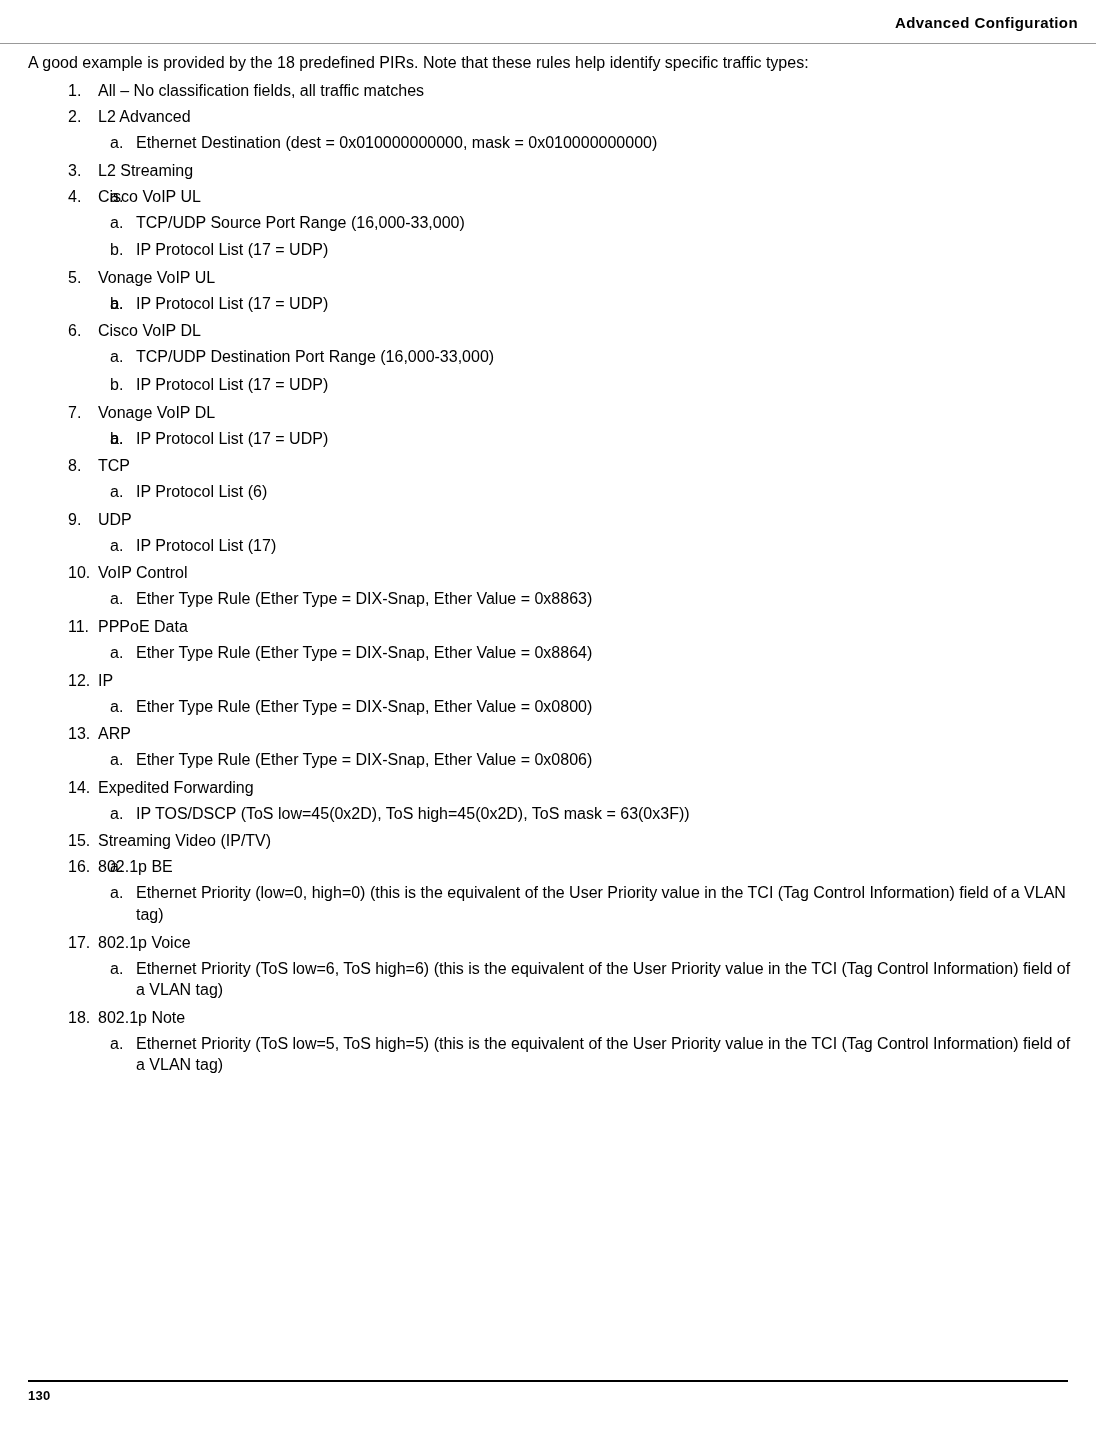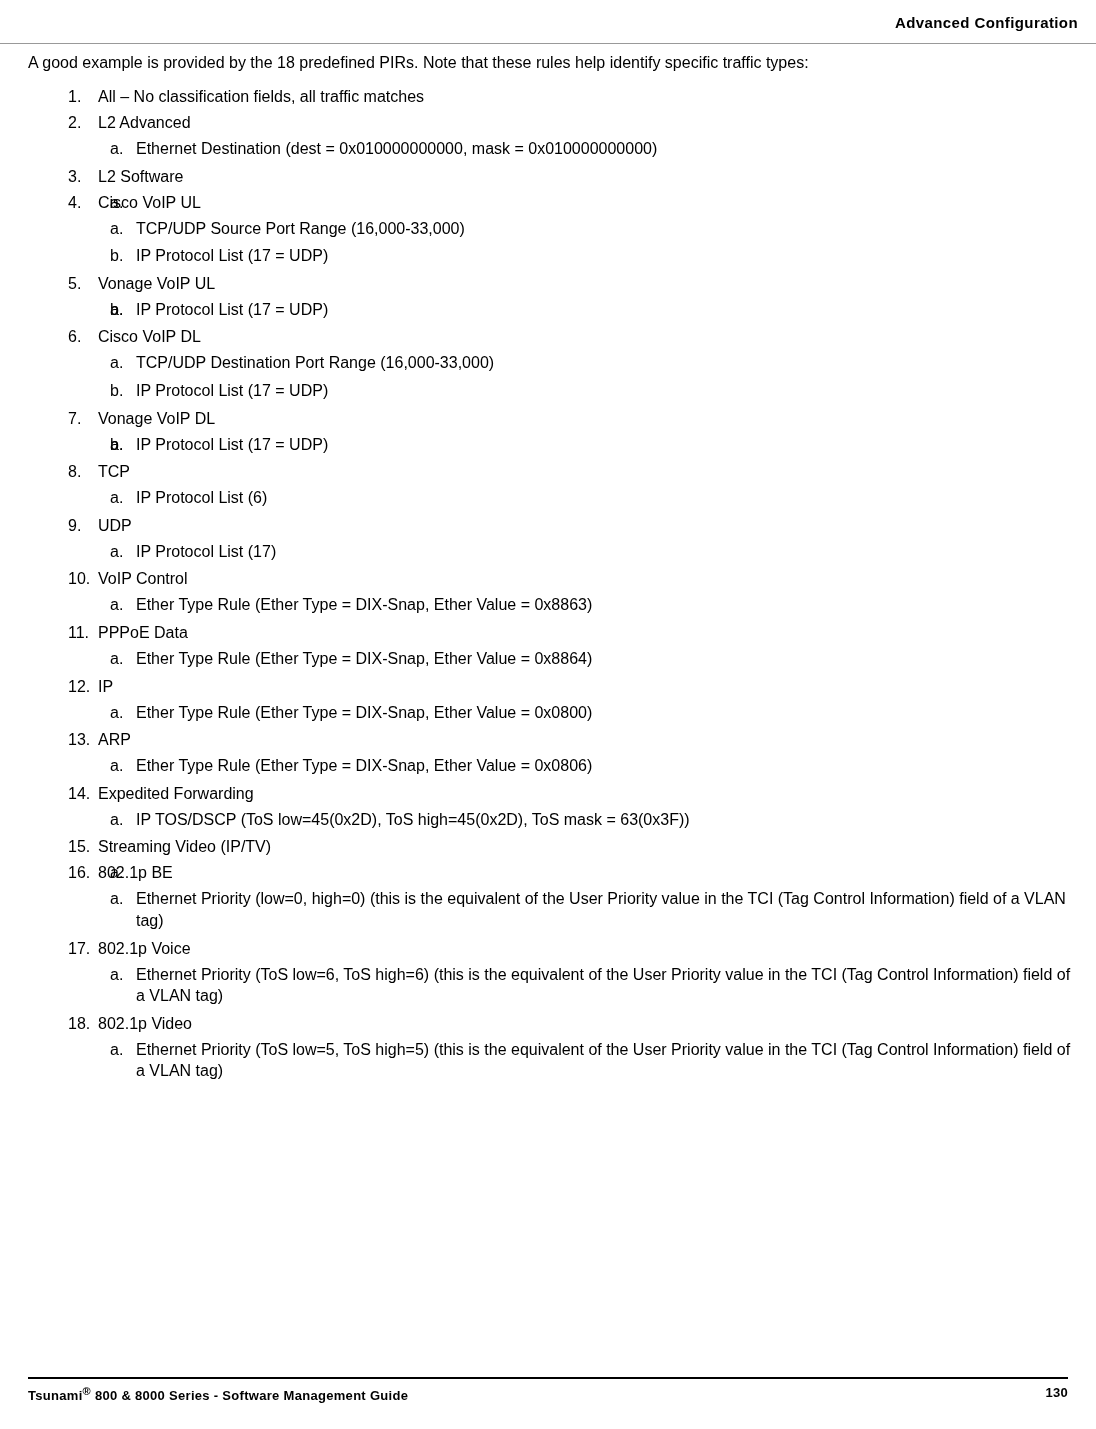--- a/index.html
+++ b/index.html
@@ -23,21 +23,21 @@
     .hr-top {
       border: none;
       border-top: 1px solid #999;
       margin: 12px 0 0 0;
       width: 100%;
     }
     .content {
       padding: 10px 20px 0 28px;
     }
     .intro {
-      margin-bottom: 16px;
+      margin-bottom: 10px;
       font-size: 16px;
     }
     ol.main-list {
       list-style: none;
       padding-left: 40px;
     }
     ol.main-list > li {
       position: relative;
       padding-left: 30px;
       margin-top: 8px;
@@ -96,21 +96,21 @@
 </div>
 <hr class="hr-top">
 
 <div class="content">
   <p class="intro">A good example is provided by the 18 predefined PIRs. Note that these rules help identify specific traffic types:</p>
   <ol class="main-list" id="rules-list">
       <li><span class="num">1.</span><span>All – No classification fields, all traffic matches</span></li>
       <li><span class="num">2.</span><span>L2 Advanced</span><ol class="sub-list">
           <li><span class="letter">a.</span><span>Ethernet Destination (dest = 0x010000000000, mask = 0x010000000000)</span></li>
         </ol></li>
-      <li><span class="num">3.</span><span>L2 Software</span><ol class="sub-list">
+      <li><span class="num">3.</span><span>L2 Streaming</span><ol class="sub-list">
           <li><span class="letter">a.</span></li>
         </ol></li>
       <li><span class="num">4.</span><span>Cisco VoIP UL</span><ol class="sub-list">
           <li><span class="letter">a.</span><span>TCP/UDP Source Port Range (16,000-33,000)</span></li>
           <li><span class="letter">b.</span><span>IP Protocol List (17 = UDP)</span></li>
         </ol></li>
       <li><span class="num">5.</span><span>Vonage VoIP UL</span><ol class="sub-list">
           <li><span class="letter">a.</span></li>
           <li><span class="letter">b.</span><span>IP Protocol List (17 = UDP)</span></li>
         </ol></li>
@@ -145,27 +145,24 @@
         </ol></li>
       <li><span class="num">15.</span><span>Streaming Video (IP/TV)</span><ol class="sub-list">
           <li><span class="letter">a.</span></li>
         </ol></li>
       <li><span class="num">16.</span><span>802.1p BE</span><ol class="sub-list">
           <li><span class="letter">a.</span><span>Ethernet Priority (low=0, high=0) (this is the equivalent of the User Priority value in the TCI (Tag Control Information) field of a VLAN tag)</span></li>
         </ol></li>
       <li><span class="num">17.</span><span>802.1p Voice</span><ol class="sub-list">
           <li><span class="letter">a.</span><span>Ethernet Priority (ToS low=6, ToS high=6) (this is the equivalent of the User Priority value in the TCI (Tag Control Information) field of a VLAN tag)</span></li>
         </ol></li>
-      <li><span class="num">18.</span><span>802.1p Video</span><ol class="sub-list">
+      <li><span class="num">18.</span><span>802.1p Note</span><ol class="sub-list">
           <li><span class="letter">a.</span><span>Ethernet Priority (ToS low=5, ToS high=5) (this is the equivalent of the User Priority value in the TCI (Tag Control Information) field of a VLAN tag)</span></li>
         </ol></li>
     </ol>
 </div>
 
 <div class="footer">
   <hr class="hr-bottom">
   <div class="footer-row">
-    <span>
-      <span>Tsunami</span><span class="reg">®</span><span> 800 &amp; 8000 Series - Software Management Guide</span>
-    </span>
     <span>130</span>
   </div>
 </div>
 
 </body></html>

